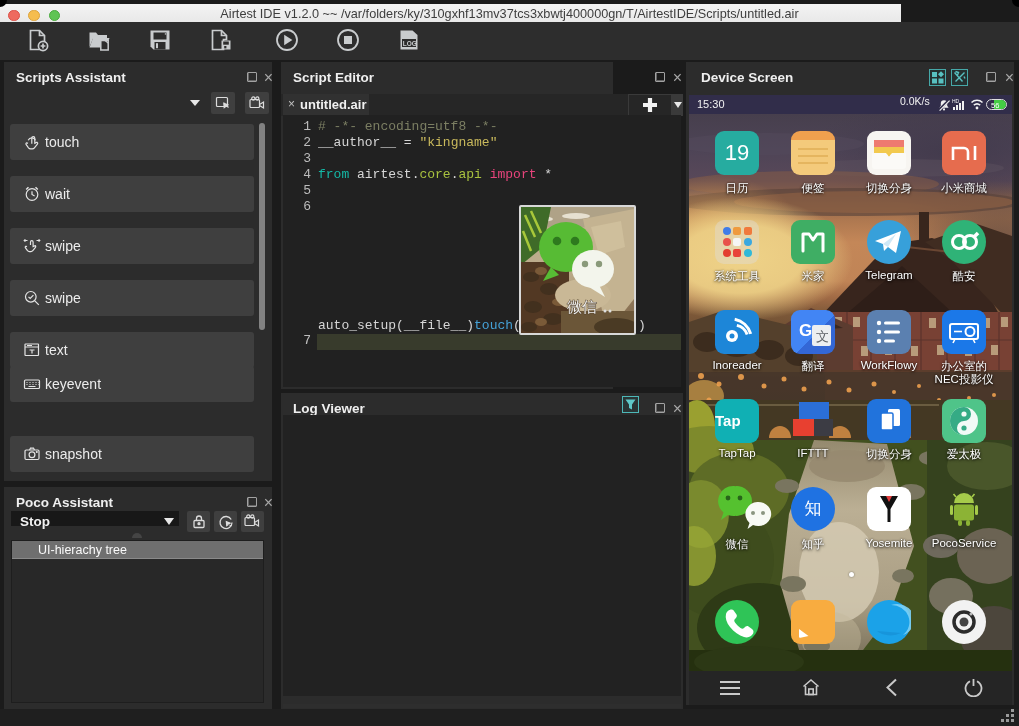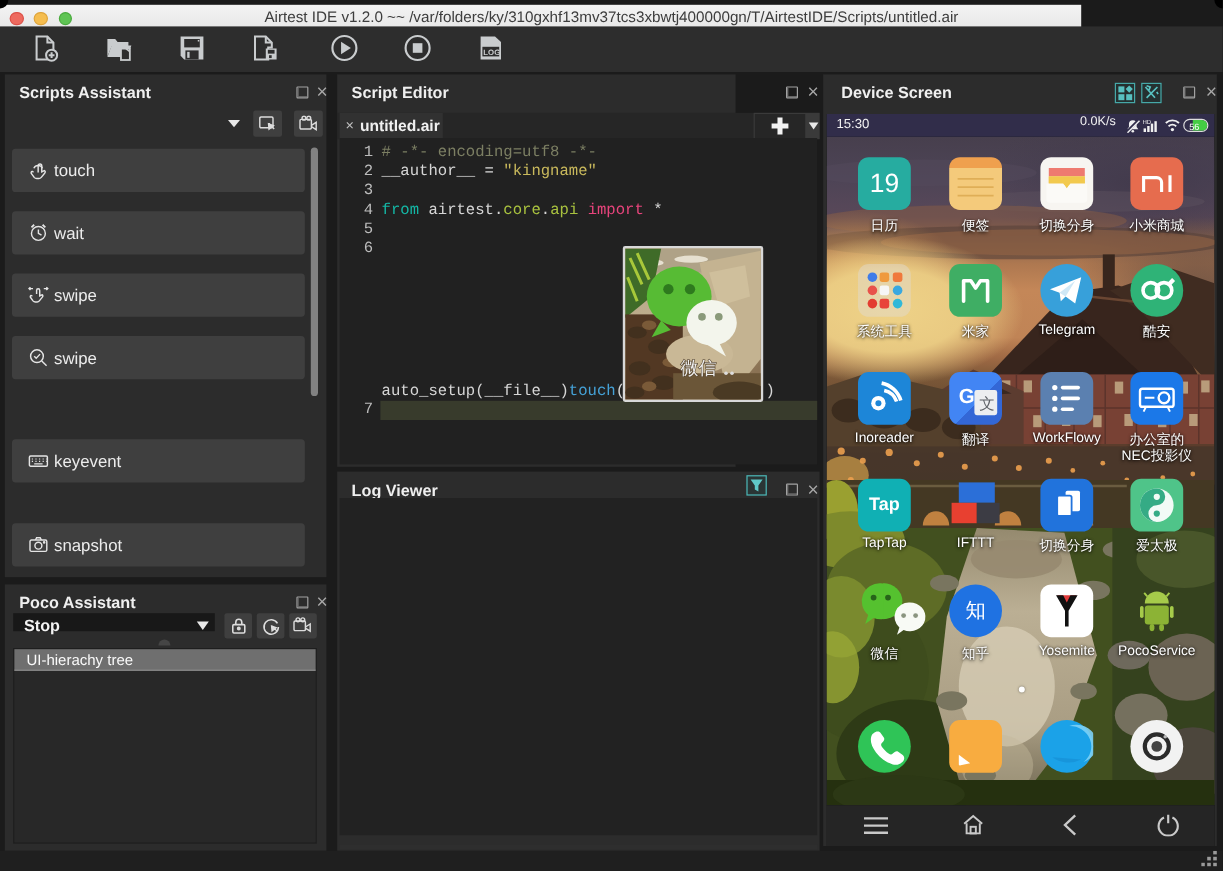--- a/index.html
+++ b/index.html
@@ -126,20 +126,28 @@
 <span>swipe</span>
     </div>
 <div class="listbtn" style="top:218px">
 <svg width="18" height="18" viewBox="0 0 18 18" fill="none" stroke="#e4e4e4" stroke-width="1.2">
         <circle cx="7.8" cy="7.8" r="5.3"></circle>
         <path d="M11.8 11.8 l4 4"></path>
         <path d="M5.5 7.8 l1.7 1.7 3.2-3.4"></path>
       </svg>
 <span>swipe</span>
     </div>
+<div class="listbtn" style="top:270px">
+<svg width="18" height="18" viewBox="0 0 18 18" fill="none" stroke="#e4e4e4" stroke-width="1.2">
+        <rect x="2" y="3" width="13.5" height="11.5" rx="0.5"></rect>
+        <path d="M2 6 h13.5 M4 4.5 h5" stroke-width="1"></path>
+        <path d="M6.5 9 h5 M9 9 v3.5"></path>
+      </svg>
+<span>text</span>
+    </div>
 <div class="listbtn" style="top:304px">
 <svg width="18" height="18" viewBox="0 0 18 18" fill="none" stroke="#e4e4e4" stroke-width="1.2">
         <rect x="1.5" y="5" width="15" height="8.5" rx="1"></rect>
         <path d="M3.5 7.5 h1 m2 0 h1 m2 0 h1 m2 0 h1 m2 0 h1 M3.5 9.5 h1 m2 0 h1 m2 0 h1 m2 0 h1 m2 0 h1 M5.5 11.5 h7" stroke-width="1"></path>
       </svg>
 <span>keyevent</span>
     </div>
 <div class="listbtn" style="top:374px">
 <svg width="18" height="18" viewBox="0 0 18 18" fill="none" stroke="#e4e4e4" stroke-width="1.2">
         <rect x="2" y="5" width="14" height="9.5" rx="1.2"></rect>
@@ -174,21 +182,21 @@
 <div class="sqbtn" style="left:237px;top:24px;width:23px;height:21px">
 <svg width="17" height="15" viewBox="0 0 17 15" fill="none" stroke="#dcdcdc" stroke-width="1.2">
         <rect x="1" y="3.5" width="9.5" height="8" rx="1"></rect>
         <path d="M10.5 8.5 l4-2.5 v6 l-4-2.5"></path>
         <circle cx="4.3" cy="2.5" r="1.6"></circle>
         <circle cx="8.3" cy="2.5" r="1.6"></circle>
       </svg>
 </div>
 <div class="abs" style="left:128px;top:46px;width:10px;height:5px;background:#454545;border-radius:5px 5px 0 0"></div>
 <div class="abs" style="left:7px;top:53px;width:253px;height:163px;background:#282828;border:1px solid #1e1e1e">
-<div class="abs" style="left:0px;top:0px;width:251px;height:18px;background:#6f6f6f;border-bottom:1px solid #8a8a8a;color:#fafafa;font-size:12.5px;line-height:18px;padding-left:10px">UI-hierachy tree</div>
+<div class="abs" style="left:0px;top:0px;width:251px;height:18px;background:#6f6f6f;border-bottom:1px solid #8a8a8a;color:#fafafa;font-size:12.5px;line-height:18px;padding-left:26px">UI-hierachy tree</div>
 </div>
 </div>
 
 <div class="panel" style="left:281px;top:62px;width:332px;height:327px">
 <div class="phead">Script Editor</div>
 <div class="pctl fl" style="left:374px"></div>
 <div class="pctl cx" style="left:390px">×</div>
 <div class="abs" style="left:0;top:32px;width:402px;height:22px;background:#262626">
 <div class="abs" style="left:2px;top:0;width:86px;height:22px;background:#313131;color:#f0f0f0;font-size:13px;font-weight:bold;line-height:21px">
         <span style="position:absolute;left:5px;top:0;font-weight:normal;color:#c0c0c0;font-size:12px">×</span>
@@ -550,21 +558,21 @@
           <circle cx="12" cy="31" r="2.2"></circle>
           <rect x="17" y="29.5" width="11" height="3" rx="1.5"></rect>
         </svg></div>
 <div class="app" style="left:275px;top:215px;background:#1b78e8"><svg width="44" height="44" viewBox="0 0 44 44" fill="none" stroke="#fff" stroke-width="2">
           <rect x="8" y="14" width="28" height="15" rx="2"></rect>
           <circle cx="28" cy="21.5" r="4.5"></circle>
           <path d="M13 29 l-2 4 M31 29 l2 4" stroke-width="1.6"></path>
           <path d="M12 21.5 h8" stroke-width="1.6"></path>
         </svg></div>
 
-<div class="app" style="left:48px;top:304px;background:#10b0b4;color:#fff;font-weight:bold;font-size:15px;text-align:center;line-height:44px">Tap</div>
+<div class="app" style="left:48px;top:304px;background:#10b0b4;color:#fff;font-weight:bold;font-size:15px;text-align:left;line-height:44px">Tap</div>
 <div class="app" style="left:124px;top:304px;background:none;border-radius:0"><svg width="44" height="44" viewBox="0 0 44 44">
           <rect x="8" y="3" width="30" height="17" fill="#2b6fd8"></rect>
           <rect x="2" y="20" width="21" height="17" fill="#e84030"></rect>
           <rect x="23" y="20" width="19" height="17" fill="#3c3c44"></rect>
         </svg></div>
 <div class="app" style="left:200px;top:304px;background:#2173dc"><svg width="44" height="44" viewBox="0 0 44 44">
           <rect x="21" y="10" width="12" height="17" rx="1.5" fill="#fff"></rect>
           <rect x="14" y="14" width="12" height="17" rx="1.5" fill="#fff" stroke="#2173dc" stroke-width="1.5"></rect>
         </svg></div>
 <div class="app" style="left:275px;top:304px;background:#4fc489"><svg width="44" height="44" viewBox="0 0 44 44">

